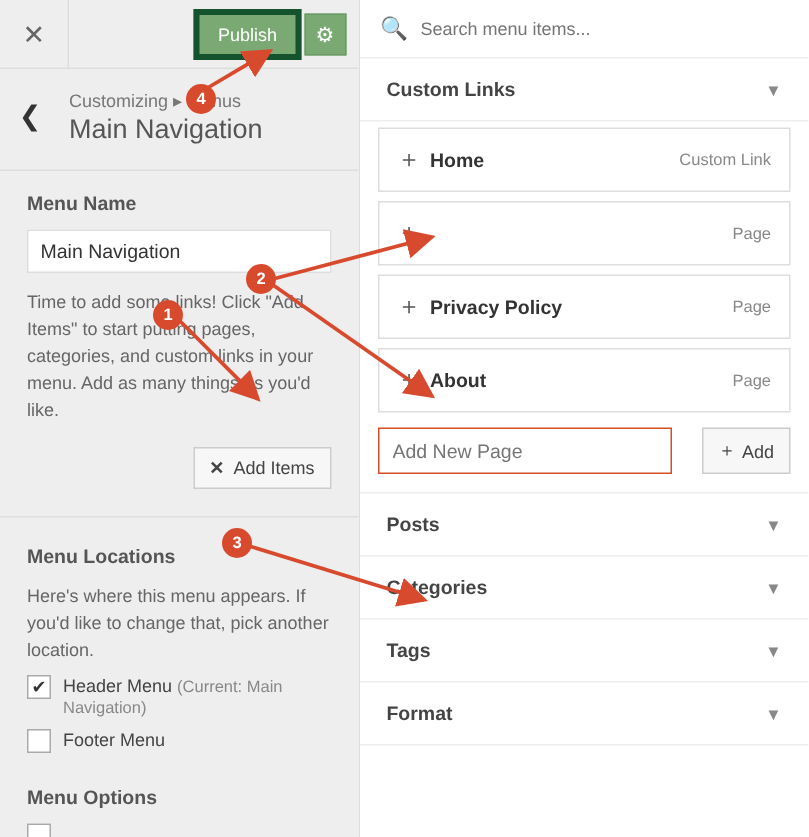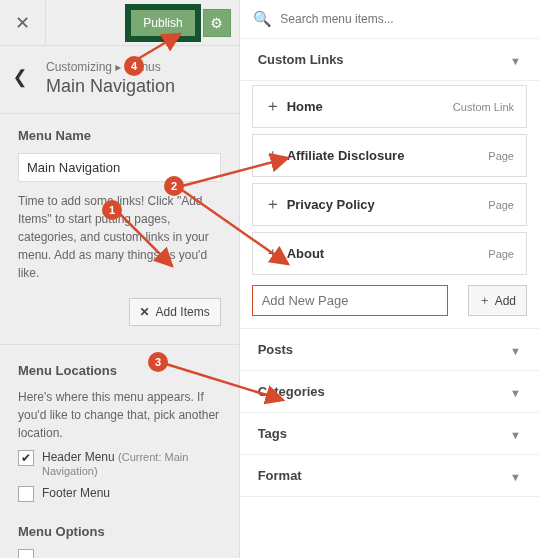--- a/index.html
+++ b/index.html
@@ -6,21 +6,21 @@
   body { font-family: -apple-system, "Segoe UI", Helvetica, Arial, sans-serif; font-size: 13px; color: #555; width: 539px; height: 558px; overflow: hidden; background: #fff; position: relative; }
 
   .wrap { display: flex; height: 100%; }
   .left { width: 268px; background: #eeeeee; display: flex; flex-direction: column; position: relative; }
   .right { flex: 1; background: #fff; border-left: 1px solid #ddd; display: flex; flex-direction: column; }
 
   
   .lhead { display: flex; align-items: center; padding: 0; height: 46px; border-bottom: 1px solid #ddd; }
   .close { width: 46px; height: 46px; display: flex; align-items: center; justify-content: center; font-size: 18px; color: #666; border-right: 1px solid #ddd; cursor: pointer; }
   .lhead-spacer { flex: 1; }
-  .publish { background: #7aa974; color: #fff; padding: 6px 12px; border: 6px solid #14532d; font-size: 12px; cursor: pointer; }
+  .publish { background: #7aa974; color: #fff; padding: 6px 12px; border: 4px solid #14532d; font-size: 12px; cursor: pointer; }
   .gear { background: #7aa974; color: #fff; width: 28px; height: 28px; display: flex; align-items: center; justify-content: center; border: 1px solid #6a9a66; margin-left: 2px; margin-right: 8px; font-size: 14px; cursor: pointer; }
 
   .crumbrow { display: flex; align-items: flex-start; padding: 14px 20px 16px 8px; border-bottom: 1px solid #ddd; }
   .backbtn { width: 24px; font-size: 18px; color: #333; cursor: pointer; padding-top: 6px; text-align: center; }
   .crumbs { flex: 1; padding-left: 14px; }
   .crumbpath { font-size: 12px; color: #777; }
   .crumbtitle { font-size: 18px; color: #555; font-weight: 400; margin-top: 2px; }
 
   .section { padding: 14px 18px 10px; }
   .sectitle { font-size: 13px; color: #555; font-weight: 600; margin-bottom: 10px; }
@@ -141,21 +141,20 @@
         <div class="pageitem">
           <span class="l">
               <span class="plus">＋</span>
               <span>Home</span>
             </span>
           <span class="type">Custom Link</span>
         </div>
         <div class="pageitem">
           <span class="l">
               <span class="plus">＋</span>
-              <span>Affiliate Disclosure</span>
             </span>
           <span class="type">Page</span>
         </div>
         <div class="pageitem">
           <span class="l">
               <span class="plus">＋</span>
               <span>Privacy Policy</span>
             </span>
           <span class="type">Page</span>
         </div>

